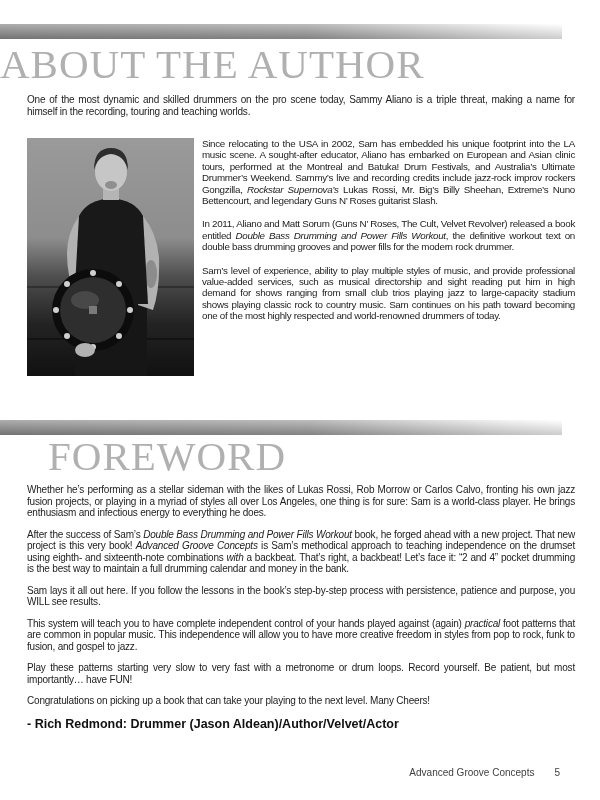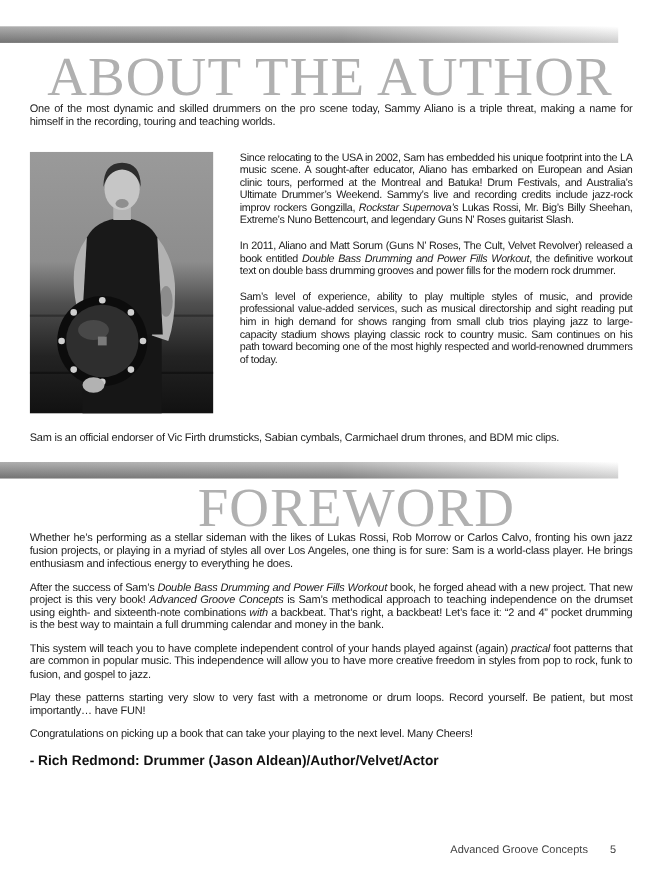--- a/index.html
+++ b/index.html
@@ -15,39 +15,39 @@
   .rule-bar{
     position:absolute;left:0;width:562px;height:15px;
     background-image:
       linear-gradient(to bottom, rgba(255,255,255,.28), rgba(0,0,0,.20)),
       linear-gradient(to right, #8f8f8f 0%, #a3a3a3 55%, #efefef 90%, #ffffff 100%);
   }
   .bar-top{top:24px;}
   .bar-foreword{top:420px;}
   .section-title{
     position:absolute;left:0;right:0;margin:0;
-    text-align:center;
+    text-align:left;
     font-family:"Liberation Serif","DejaVu Serif",serif;
     font-weight:normal;
-    font-size:50px;line-height:1;
+    font-size:41px;line-height:1;
     color:#b0b0b0;
     letter-spacing:1px;
   }
   .title-about{top:44px;}
   .title-foreword{top:436px;padding-left:48px;}
   .body{
     margin:0;
     font-size:10px;line-height:11.5px;
     letter-spacing:-0.2px;
     text-align:justify;
   }
   .intro{position:absolute;top:94px;left:27px;width:548px;}
   .media-row{
     position:absolute;top:138px;left:27px;width:548px;
-    display:flex;gap:24px;align-items:flex-start;justify-content:space-between;
+    display:flex;gap:8px;align-items:flex-start;justify-content:space-between;
   }
   .photo{flex:none;width:167px;height:238px;}
   .photo svg{display:block;}
   .bio-col{flex:1;min-width:0;}
   .bio-col .body{font-size:9.8px;line-height:11.4px;letter-spacing:-0.3px;margin-bottom:12px;}
   .bio-col .body:last-child{margin-bottom:0;}
   .endorsement{position:absolute;top:393px;left:27px;width:548px;}
   .foreword-body{position:absolute;top:484px;left:27px;width:548px;}
   .foreword-body .body{margin-bottom:10px;}
   .signature{
@@ -120,29 +120,29 @@
       </svg>
     </div>
 
     <div class="bio-col">
       <p class="body"><span>Since relocating to the USA in 2002, Sam has embedded his unique footprint into the LA music scene. A sought-after educator, Aliano has embarked on European and Asian clinic tours, performed at the Montreal and Batuka! Drum Festivals, and Australia’s Ultimate Drummer’s Weekend. Sammy’s live and recording credits include jazz-rock improv rockers Gongzilla, </span><span style="font-style: italic;">Rockstar Supernova’s</span><span> Lukas Rossi, Mr. Big’s Billy Sheehan, Extreme’s Nuno Bettencourt, and legendary Guns N’ Roses guitarist Slash.</span></p>
       <p class="body"><span>In 2011, Aliano and Matt Sorum (Guns N’ Roses, The Cult, Velvet Revolver) released a book entitled </span><span style="font-style: italic;">Double Bass Drumming and Power Fills Workout</span><span>, the definitive workout text on double bass drumming grooves and power fills for the modern rock drummer.</span></p>
       <p class="body"><span>Sam’s level of experience, ability to play multiple styles of music, and provide professional value-added services, such as musical directorship and sight reading put him in high demand for shows ranging from small club trios playing jazz to large-capacity stadium shows playing classic rock to country music. Sam continues on his path toward becoming one of the most highly respected and world-renowned drummers of today.</span></p>
     </div>
   </div>
 
-  <p class="body endorsement">Sam is an official endorser of Vic Firth drumsticks, Sabian cymbals, Carmichael drum thrones, and BDM mic clips.</p>
 
   <div class="rule-bar bar-foreword"></div>
 
   <h1 class="section-title title-foreword">FOREWORD</h1>
 
   <div class="foreword-body">
     <p class="body"><span>Whether he’s performing as a stellar sideman with the likes of Lukas Rossi, Rob Morrow or Carlos Calvo, fronting his own jazz fusion projects, or playing in a myriad of styles all over Los Angeles, one thing is for sure: Sam is a world-class player. He brings enthusiasm and infectious energy to everything he does.</span></p>
     <p class="body"><span>After the success of Sam’s </span><span style="font-style: italic;">Double Bass Drumming and Power Fills Workout</span><span> book, he forged ahead with a new project. That new project is this very book! </span><span style="font-style: italic;">Advanced Groove Concepts</span><span> is Sam’s methodical approach to teaching independence on the drumset using eighth- and sixteenth-note combinations </span><span style="font-style: italic;">with</span><span> a backbeat. That’s right, a backbeat! Let’s face it: “2 and 4” pocket drumming is the best way to maintain a full drumming calendar and money in the bank.</span></p>
+    <p class="body"><span>Sam lays it all out here. If you follow the lessons in the book’s step-by-step process with persistence, patience and purpose, you WILL see results.</span></p>
     <p class="body"><span>This system will teach you to have complete independent control of your hands played against (again) </span><span style="font-style: italic;">practical</span><span> foot patterns that are common in popular music. This independence will allow you to have more creative freedom in styles from pop to rock, funk to fusion, and gospel to jazz.</span></p>
     <p class="body"><span>Play these patterns starting very slow to very fast with a metronome or drum loops. Record yourself. Be patient, but most importantly… have FUN!</span></p>
     <p class="body"><span>Congratulations on picking up a book that can take your playing to the next level. Many Cheers!</span></p>
     <p class="signature">- Rich Redmond: Drummer (Jason Aldean)/Author/Velvet/Actor</p>
   </div>
 
   <div class="footer">
     <span>Advanced Groove Concepts</span><span class="pageno">5</span>
   </div>
 

